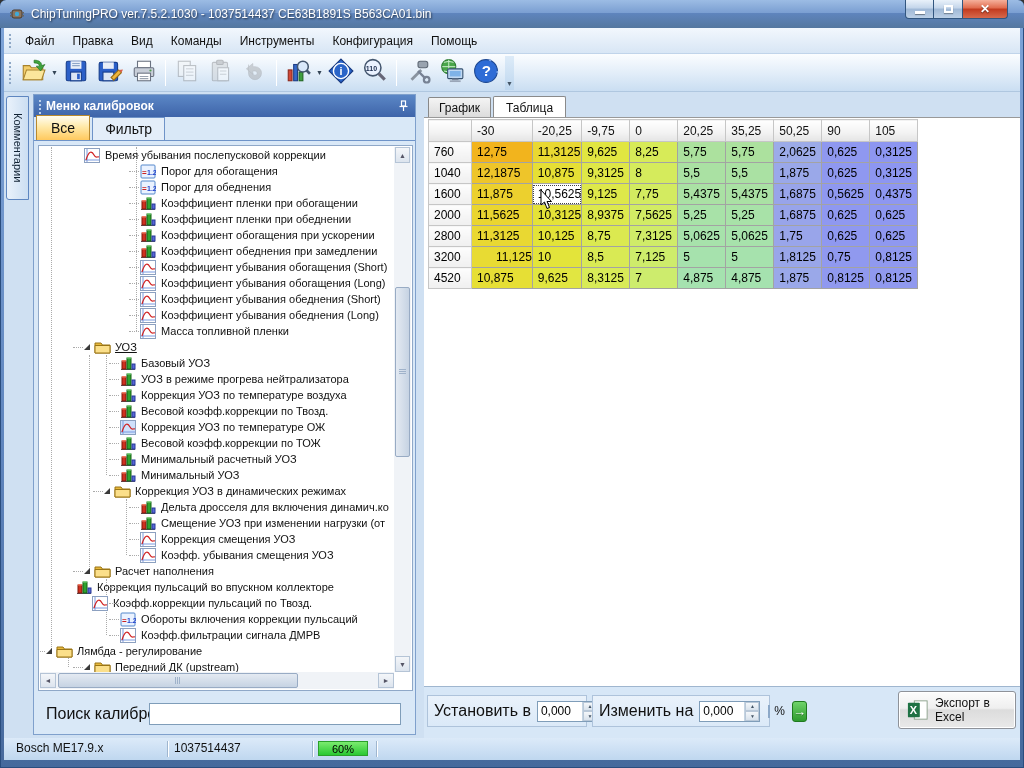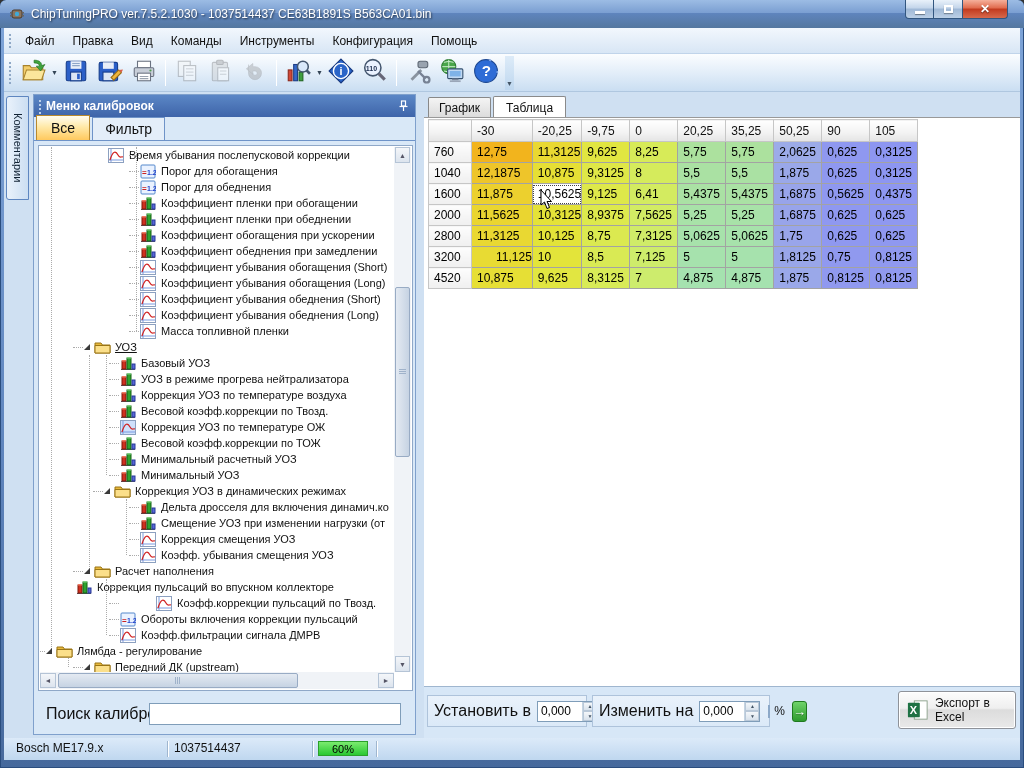--- a/index.html
+++ b/index.html
@@ -276,21 +276,21 @@
       </div>
       <div id="tree-box">
         <div id="tree">
             <div class="guide" style="left: 96px; top: 0px; height: 184px;"></div>
             <div class="guide" style="left: 66px; top: 208px; height: 120px;"></div>
             <div class="guide" style="left: 49px; top: 208px; height: 216px;"></div>
             <div class="guide" style="left: 86px; top: 352px; height: 56px;"></div>
             <div class="guide" style="left: 66px; top: 432px; height: 56px;"></div>
             <div class="guide" style="left: 11px; top: 0px; height: 504px;"></div>
             <div class="guide" style="left: 28px; top: 504px; height: 16px;"></div>
-            <div class="trow" style="padding-left: 68px;">
+            <div class="trow" style="padding-left: 44px;">
               <span class="stub" style="left: 89px; width: 10px;"></span>
               <span class="ticon"><svg width="16" height="15" viewBox="0 0 16 15">
                   <rect x="0.5" y="0.5" width="15" height="14" fill="#fff" stroke="#8CA0C0"></rect>
                   <line x1="3" y1="1" x2="3" y2="14" stroke="#7B9BE0"></line>
                   <line x1="1" y1="12" x2="15" y2="12" stroke="#7B9BE0"></line>
                   <path d="M2,12 C5,2 8,3 10,7 C12,11 13,8 15,9" fill="none" stroke="#D02020" stroke-width="1.2"></path>
                 </svg></span>
               <span>Время убывания послепусковой коррекции</span>
             </div>
             <div class="trow" style="padding-left: 100px;">
@@ -579,21 +579,21 @@
               <span class="ticon"><svg width="16" height="15" viewBox="0 0 16 15">
                   <line x1="1" y1="13.5" x2="15" y2="13.5" stroke="#556"></line>
                   <rect x="2" y="5" width="4" height="8" fill="#D03020" stroke="#801808"></rect>
                   <rect x="2" y="4" width="4" height="1.6" fill="#F07860"></rect>
                   <rect x="7" y="2" width="4" height="11" fill="#2FA32F" stroke="#156015"></rect>
                   <rect x="7" y="1" width="4" height="1.6" fill="#7FD07F"></rect>
                   <rect x="12" y="8" width="3" height="5" fill="#5868D8" stroke="#283898"></rect>
                 </svg></span>
               <span>Коррекция пульсаций во впускном коллекторе</span>
             </div>
-            <div class="trow" style="padding-left: 116px;">
+            <div class="trow" style="padding-left: 52px;">
               <span class="stub" style="left: 69px; width: 10px;"></span>
               <span class="ticon"><svg width="16" height="15" viewBox="0 0 16 15">
                   <rect x="0.5" y="0.5" width="15" height="14" fill="#fff" stroke="#8CA0C0"></rect>
                   <line x1="3" y1="1" x2="3" y2="14" stroke="#7B9BE0"></line>
                   <line x1="1" y1="12" x2="15" y2="12" stroke="#7B9BE0"></line>
                   <path d="M2,12 C5,2 8,3 10,7 C12,11 13,8 15,9" fill="none" stroke="#D02020" stroke-width="1.2"></path>
                 </svg></span>
               <span>Коэфф.коррекции пульсаций по Твозд.</span>
             </div>
             <div class="trow" style="padding-left: 80px;">
@@ -693,21 +693,21 @@
                 <td class="" style="background:rgb(170,225,163);">5,5</td>
                 <td class="" style="background:rgb(154,168,233);">1,875</td>
                 <td class="" style="background:rgb(143,152,240);">0,625</td>
                 <td class="" style="background:#8d96f1;">0,3125</td>
               </tr>
               <tr>
                 <td class="rowhdr">1600</td>
                 <td class="" style="background:rgb(236,208,46);">11,875</td>
                 <td class="selcell" style="background:rgb(229,225,55);">10,5625</td>
                 <td class="" style="background:rgb(222,232,74);">9,125</td>
-                <td class="" style="background:rgb(211,235,96);">6,41</td>
+                <td class="" style="background:rgb(211,235,96);">7,75</td>
                 <td class="" style="background:rgb(170,225,164);">5,4375</td>
                 <td class="" style="background:rgb(170,225,164);">5,4375</td>
                 <td class="" style="background:rgb(152,164,234);">1,6875</td>
                 <td class="" style="background:rgb(143,152,240);">0,5625</td>
                 <td class="" style="background:rgb(142,151,241);">0,4375</td>
               </tr>
               <tr>
                 <td class="rowhdr">2000</td>
                 <td class="" style="background:rgb(234,213,48);">11,5625</td>
                 <td class="" style="background:rgb(228,226,56);">10,3125</td>

